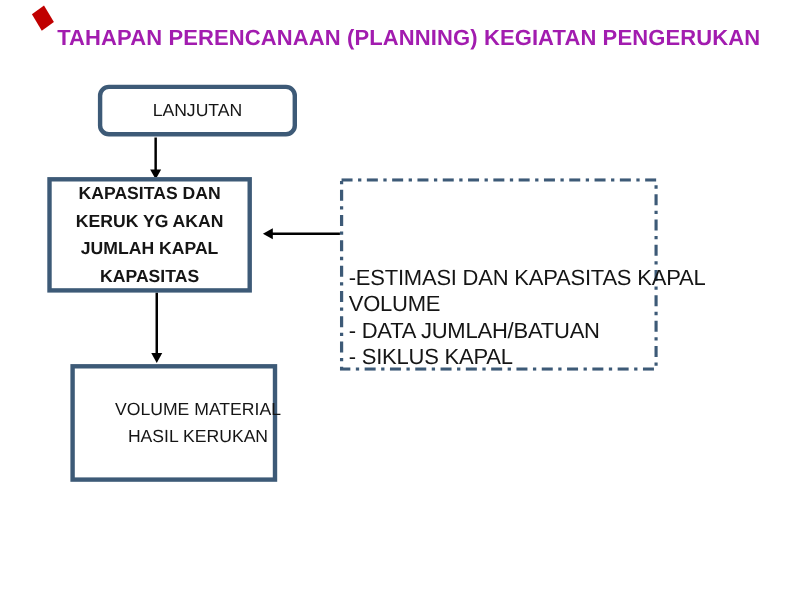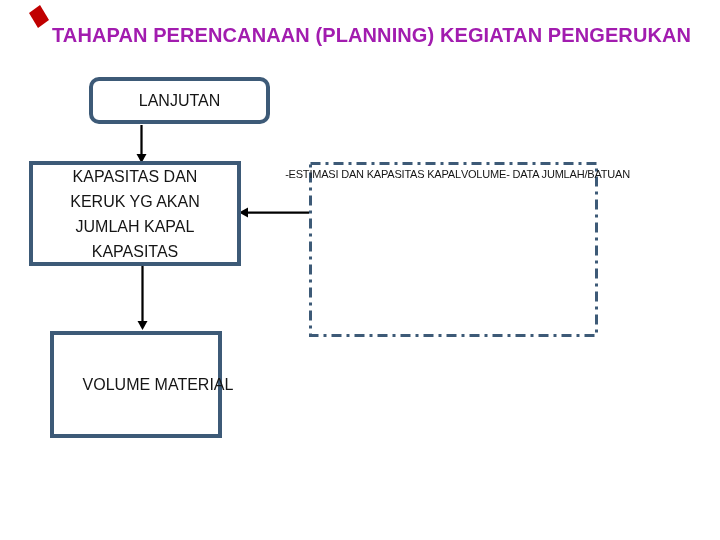--- a/index.html
+++ b/index.html
@@ -52,29 +52,30 @@
     left: 57px;
     top: 77px;
     width: 181px;
     height: 47px;
     border-radius: 10px;
     border-width: 4px;
     line-height: 20px;
     margin-left: 32px;
   }
   .box-kapasitas {
-    left: 29px;
+    left: 43px;
     top: 161px;
-    width: 212px;
+    width: 186px;
     height: 105px;
+    font-weight: bold;
   }
   .box-volume {
-    left: 50px;
+    left: 64px;
     top: 331px;
-    width: 172px;
+    width: 188px;
     height: 107px;
     padding-left: 44px;
   }
   .box-estimasi {
     position: absolute;
     box-sizing: border-box;
     left: 309px;
     top: 162px;
     width: 289px;
     height: 175px;
@@ -87,25 +88,25 @@
     width: 100%;
     height: 100%;
   }
   .box-estimasi .estimasi-text {
     position: absolute;
     left: 0;
     top: 0;
     width: 100%;
     height: 100%;
     display: flex;
-    flex-direction: row;
-    justify-content: center;
+    flex-direction: column;
+    justify-content: flex-end;
     padding-left: 8px;
     box-sizing: border-box;
-    font-size: 11px;
+    font-size: 20px;
     line-height: 24px;
     letter-spacing: -0.2px;
     color: #151515;
   }
   .line {
     white-space: nowrap;
   }
 </style>
 </head>
 <body>
@@ -133,26 +134,28 @@
 
   <div class="flow-box box-kapasitas">
     <div class="line">KAPASITAS DAN</div>
     <div class="line">KERUK YG AKAN</div>
     <div class="line">JUMLAH KAPAL</div>
     <div class="line">KAPASITAS</div>
   </div>
 
   <div class="flow-box box-volume">
     <div class="line">VOLUME MATERIAL</div>
+    <div class="line">HASIL KERUKAN</div>
   </div>
 
   <div class="box-estimasi">
     <svg class="dash-border" viewBox="0 0 289 175" xmlns="http://www.w3.org/2000/svg" preserveAspectRatio="none">
       <rect x="1.5" y="1.5" width="286" height="172" fill="none" stroke="#3d5a77" stroke-width="3" stroke-dasharray="10 5 3 5"></rect>
     </svg>
     <div class="estimasi-text">
       <div class="line">-ESTIMASI DAN KAPASITAS KAPAL</div>
       <div class="line">VOLUME</div>
       <div class="line">- DATA JUMLAH/BATUAN</div>
+      <div class="line">- SIKLUS KAPAL</div>
     </div>
   </div>
 
 </div>
 
 </body></html>

